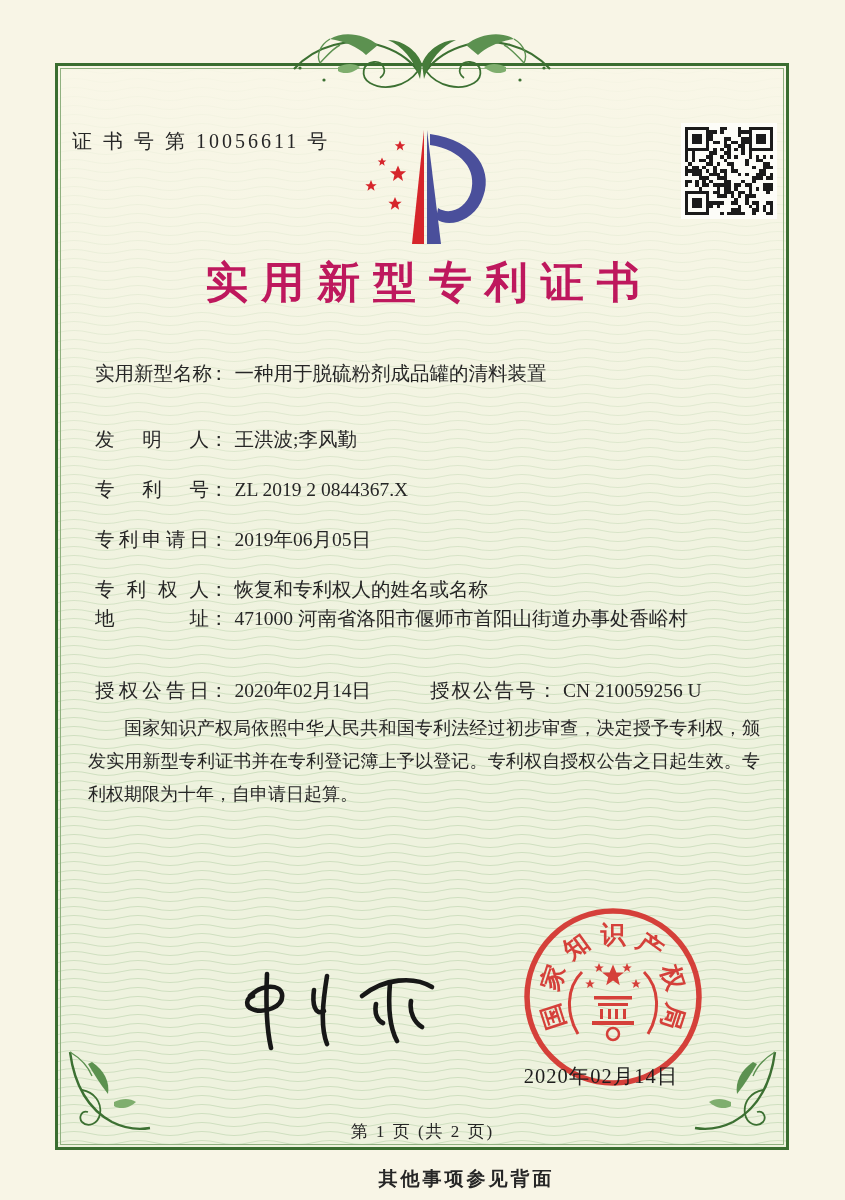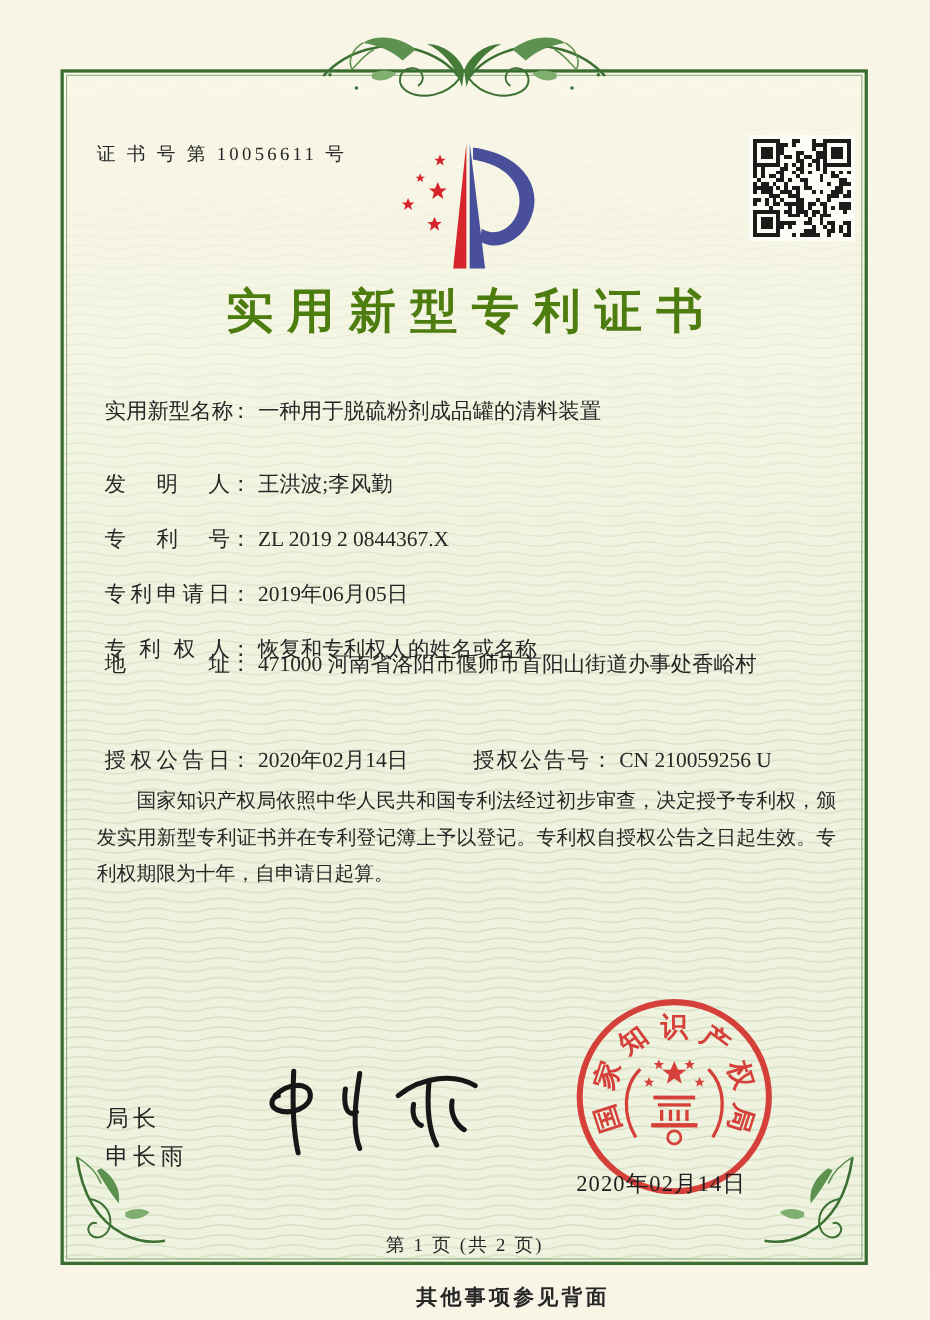--- a/index.html
+++ b/index.html
@@ -9,25 +9,25 @@
   .inner-bg{position:absolute;left:58px;top:67px;z-index:0;}
   .scan-fade{position:absolute;left:58px;top:67px;width:729px;height:1080px;z-index:1;
         background:linear-gradient(180deg,rgba(250,247,232,.92) 0%,rgba(250,247,232,.55) 22%,
         rgba(250,247,232,.18) 45%,rgba(250,247,232,0) 62%);pointer-events:none;}
   .frame{position:absolute;left:55px;top:63px;width:728px;height:1081px;
         border:3px solid #3a6d30;z-index:2;pointer-events:none;}
   .frame::after{content:"";position:absolute;inset:2px;border:1px solid #8fb07f;}
   .content{position:absolute;inset:0;z-index:4;}
   .ornament-top{position:absolute;left:292px;top:33px;z-index:3;}
   .corner-fl{position:absolute;z-index:3;}
-  .cert-no{position:absolute;left:88px;top:128px;font-size:17px;letter-spacing:3px;font-weight:500;}
+  .cert-no{position:absolute;left:72px;top:128px;font-size:20px;letter-spacing:3px;font-weight:500;}
   .logo{position:absolute;left:338px;top:124px;}
   .qr{position:absolute;left:681px;top:123px;width:96px;height:96px;background:#fdfdf8;}
   .title{position:absolute;left:0;top:254px;width:100%;text-align:center;font-size:43px;
-        font-weight:700;letter-spacing:.30em;text-indent:.30em;color:#4d7c0f;}
+        font-weight:700;letter-spacing:.30em;text-indent:.30em;color:#be185d;}
   .fields{position:absolute;left:95px;top:0;width:660px;}
   .frow{position:absolute;left:0;white-space:nowrap;font-size:19.5px;}
   .flabel{display:inline-block;width:114px;text-align:justify;text-align-last:justify;vertical-align:bottom;}
   .colon{display:inline-block;margin-right:6px;}
   .grant-group{position:absolute;left:335px;top:0;white-space:nowrap;}
   .grant-group .flabel{width:auto;letter-spacing:2px;text-align-last:auto;}
   .paras{position:absolute;left:88px;top:712px;width:672px;font-size:18px;line-height:33px;
         text-align:justify;}
   .paras p{margin:0;text-indent:2em;}
   .officer{position:absolute;left:96px;top:1000px;font-size:21px;letter-spacing:4px;line-height:34px;}
@@ -426,39 +426,35 @@
       </div>
       <div class="frow" style="top:476px">
         <span class="flabel">专利号</span><span class="colon">：</span><span>ZL 2019 2 0844367.X</span>
       </div>
       <div class="frow" style="top:526px">
         <span class="flabel">专利申请日</span><span class="colon">：</span><span>2019年06月05日</span>
       </div>
       <div class="frow" style="top:576px">
         <span class="flabel">专利权人</span><span class="colon">：</span><span>恢复和专利权人的姓名或名称</span>
       </div>
-      <div class="frow" style="top:590px">
+      <div class="frow" style="top:605px">
         <span class="flabel">地址</span><span class="colon">：</span><span>471000 河南省洛阳市偃师市首阳山街道办事处香峪村</span>
       </div>
       <div class="frow" style="top:677px;width:660px">
         <span class="flabel">授权公告日</span><span class="colon">：</span><span>2020年02月14日</span>
         <span class="grant-group">
           <span class="flabel">授权公告号</span><span class="colon">：</span><span>CN 210059256 U</span>
         </span>
       </div>
     </div>
 
     <div class="paras">
       <p>国家知识产权局依照中华人民共和国专利法经过初步审查，决定授予专利权，颁发实用新型专利证书并在专利登记簿上予以登记。专利权自授权公告之日起生效。专利权期限为十年，自申请日起算。</p>
     </div>
 
-    <div class="officer">
-      <div>局长</div>
-      <div>申长雨</div>
-    </div>
 
     <svg class="signature" width="230" height="88" viewBox="0 0 230 88">
       <g fill="none" stroke="#171717" stroke-width="4.6" stroke-linecap="round">
         <path d="M28,30 C40,18 58,18 60,28 C62,41 42,48 30,43 C23,40 24,32 31,30"></path>
         <path d="M45,8 C44,30 44,60 49,82"></path>
         <path d="M92,24 C90,38 93,50 102,45"></path>
         <path d="M105,10 C101,35 98,60 105,78"></path>
         <path d="M140,30 C162,12 192,10 210,21"></path>
         <path d="M168,17 C166,40 168,62 175,75"></path>
         <path d="M154,38 C152,48 156,55 161,57"></path>

